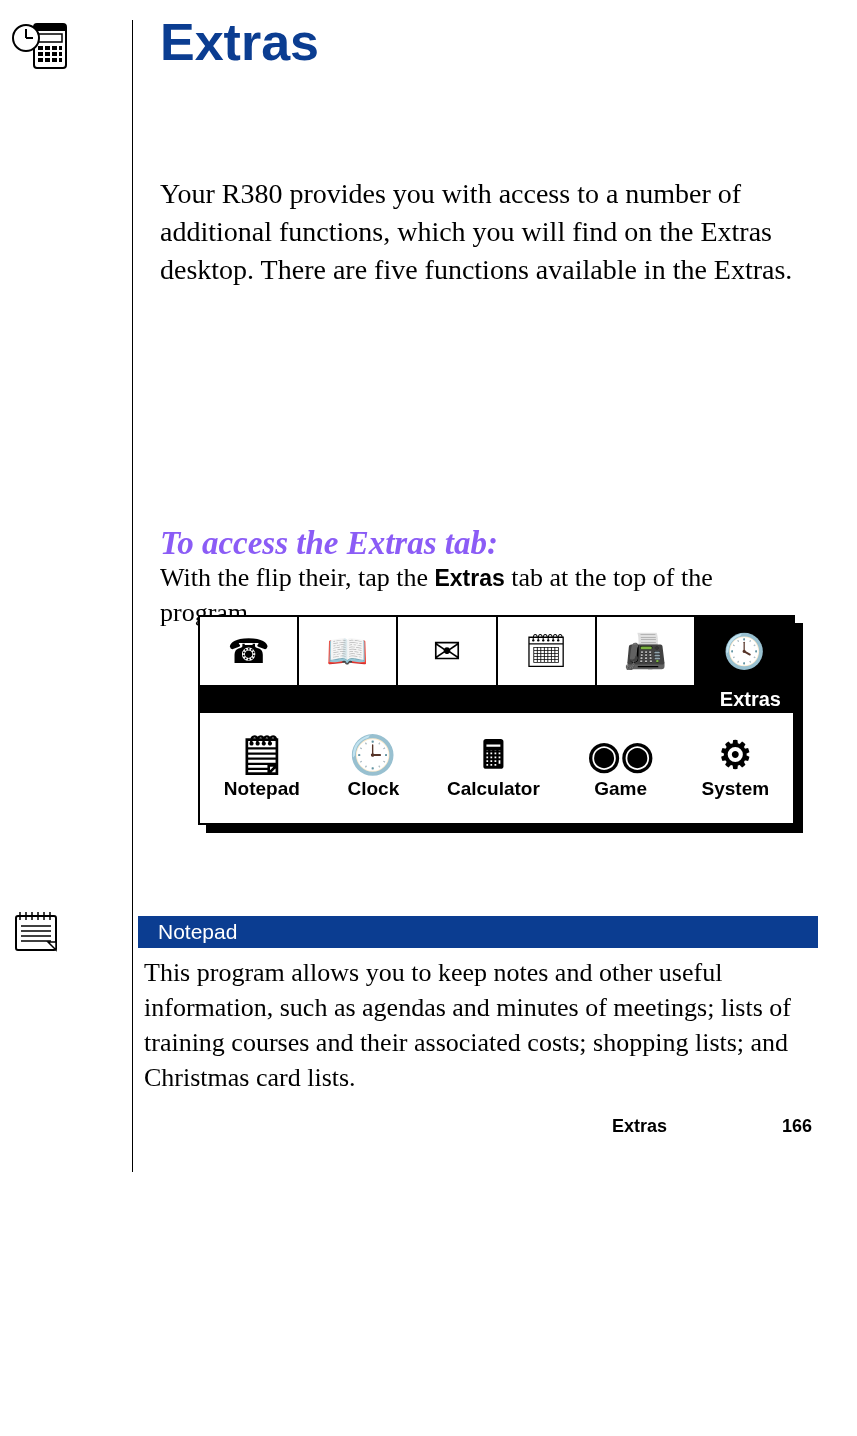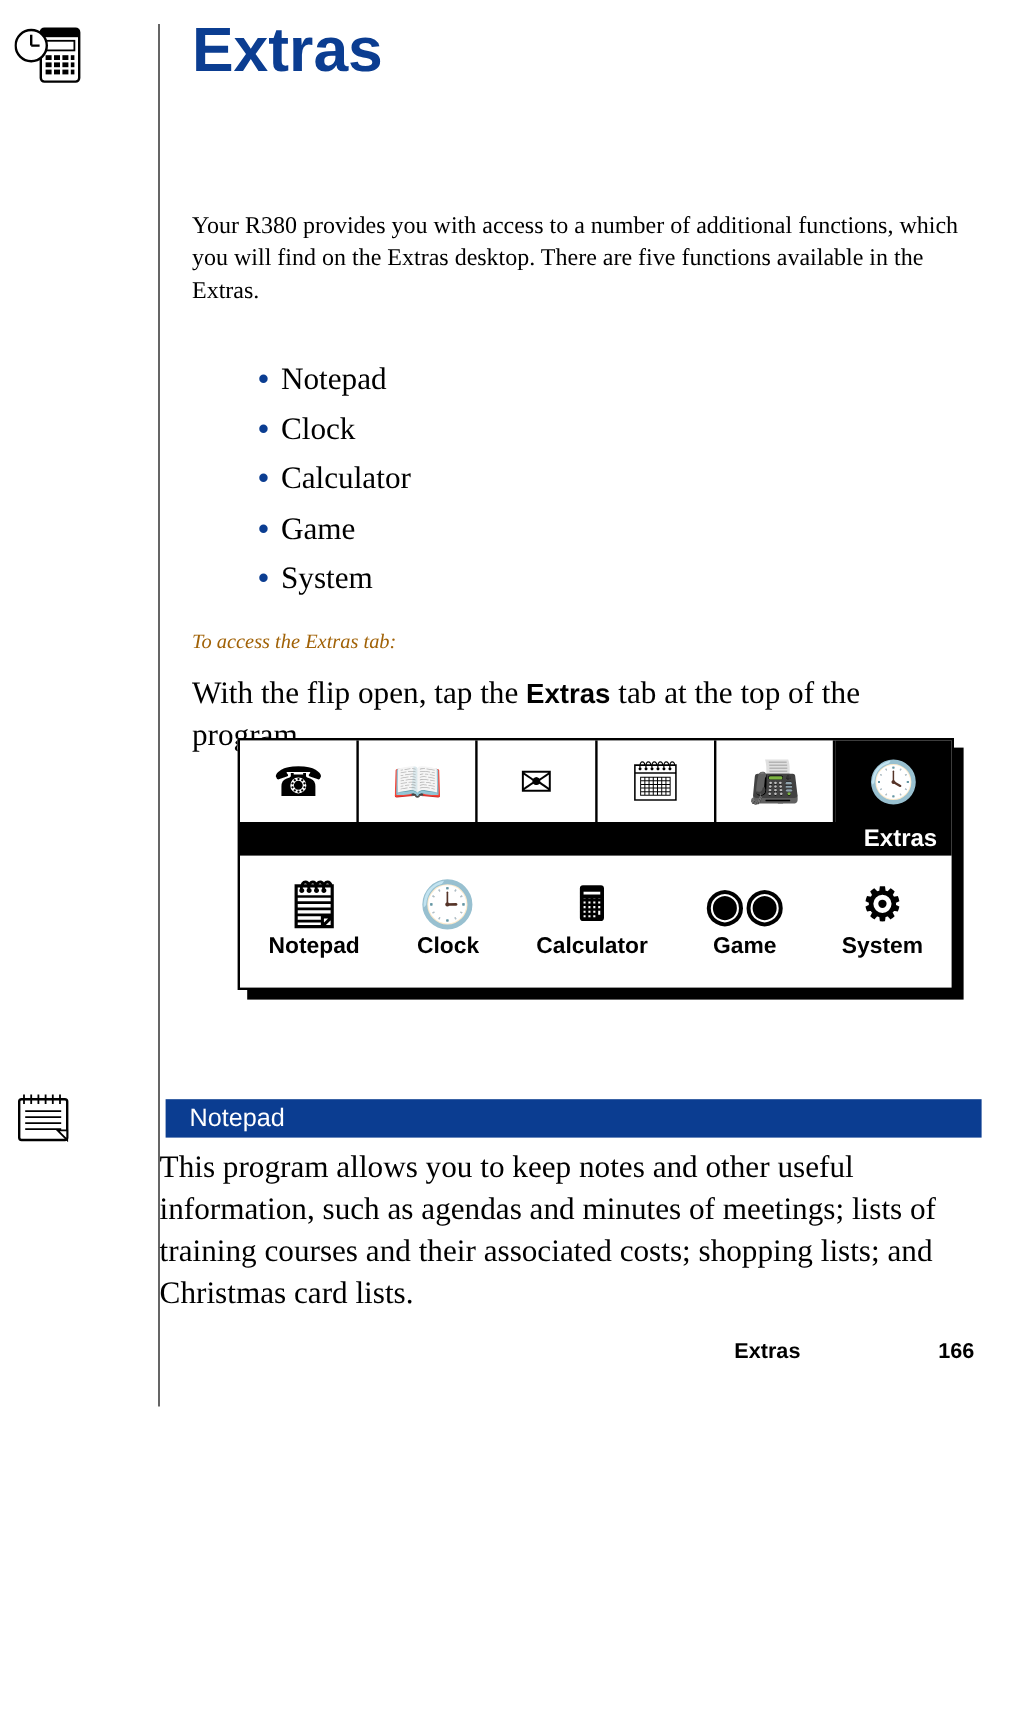--- a/index.html
+++ b/index.html
@@ -1,37 +1,37 @@
 <!DOCTYPE html>
 <html><head>
 <meta charset="utf-8">
 <style>
   html,body{margin:0;padding:0;background:#fff;color:#000;}
   .page{width:857px;height:1172px;position:relative;font-family:Georgia,'Times New Roman',serif;}
   .left-rule{position:absolute;left:132px;top:20px;width:1px;height:1290px;background:#000;}
   .margin-icon{position:absolute;left:12px;}
   .title{position:absolute;left:160px;top:12px;font-size:52px;font-weight:700;color:#0b3d91;font-family:Arial,Helvetica,sans-serif;}
-  .intro{position:absolute;left:160px;top:175px;width:640px;font-size:20px;line-height:1.35;}
+  .intro{position:absolute;left:160px;top:175px;width:640px;font-size:28px;line-height:1.35;}
   .bullets{position:absolute;left:215px;top:295px;font-size:26px;line-height:1.6;}
   .bullets .dot{color:#0b3d91;font-weight:bold;margin-right:10px;}
-  .subhead{position:absolute;left:160px;top:525px;color:#a16207;font-style:italic;font-weight:400;font-size:17px;}
+  .subhead{position:absolute;left:160px;top:525px;color:#8b5cf6;font-style:italic;font-weight:700;font-size:33px;}
   .accessline{position:absolute;left:160px;top:560px;width:650px;font-size:26px;line-height:1.35;}
   .accessline .bold{font-family:Arial,Helvetica,sans-serif;font-weight:700;font-size:23px;}
   .device{position:absolute;left:198px;top:615px;width:597px;height:210px;}
   .device-shadow{position:absolute;left:8px;top:8px;right:-8px;bottom:-8px;background:#000;}
   .device-body{position:absolute;inset:0;background:#fff;border:2px solid #000;display:flex;flex-direction:column;}
   .tab-row{display:flex;height:68px;}
   .tab{flex:1;border-right:2px solid #000;display:flex;align-items:center;justify-content:center;font-size:34px;}
   .tab:last-child{border-right:none;background:#000;color:#fff;}
   .label-row{height:28px;background:#000;color:#fff;display:flex;align-items:center;justify-content:flex-end;padding-right:12px;font-family:Arial,Helvetica,sans-serif;font-weight:700;font-size:20px;}
   .app-row{flex:1;display:flex;align-items:center;justify-content:space-around;font-family:Arial,Helvetica,sans-serif;font-weight:700;font-size:19px;}
   .app-item{display:flex;flex-direction:column;align-items:center;gap:4px;}
   .app-item .glyph{font-size:38px;line-height:1;}
   .section-bar{position:absolute;left:138px;top:916px;width:680px;height:32px;background:#0b3d91;color:#fff;font-family:Arial,Helvetica,sans-serif;font-size:21px;display:flex;align-items:center;padding-left:20px;box-sizing:border-box;}
-  .section-body{position:absolute;left:133px;top:955px;width:680px;font-size:26px;line-height:1.35;}
+  .section-body{position:absolute;left:144px;top:955px;width:680px;font-size:26px;line-height:1.35;}
   .footer-title{position:absolute;right:190px;bottom:35px;font-family:Arial,Helvetica,sans-serif;font-weight:700;font-size:18px;}
   .footer-page{position:absolute;right:45px;bottom:35px;font-family:Arial,Helvetica,sans-serif;font-weight:700;font-size:18px;}
   
   .mi-extras{top:18px;}
   .mi-notepad{top:910px;}
   svg{display:block;}
 </style>
 </head>
 <body>
 
@@ -81,31 +81,24 @@
           <line x1="9" y1="31" x2="39" y2="31"></line>
         </g>
       <polygon points="36,32 44,32 44,40" fill="#fff" stroke="#000" stroke-width="1.5"></polygon>
     </svg>
   </div>
 
   <div class="title">Extras</div>
 
   <div class="intro">Your R380 provides you with access to a number of additional functions, which you will find on the Extras desktop. There are five functions available in the Extras.</div>
 
-  <div class="bullets">
-    <div><span class="dot">•</span><span>Notepad</span></div>
-    <div><span class="dot">•</span><span>Clock</span></div>
-    <div><span class="dot">•</span><span>Calculator</span></div>
-    <div><span class="dot">•</span><span>Game</span></div>
-    <div><span class="dot">•</span><span>System</span></div>
-  </div>
 
   <div class="subhead">To access the Extras tab:</div>
   <div class="accessline">
-    <span>With the flip open, tap the </span><span class="bold">Extras</span><span> tab at the top of the program.</span>
+    <span>With the flip their, tap the </span><span class="bold">Extras</span><span> tab at the top of the program.</span>
   </div>
 
   <div class="device">
     <div class="device-shadow"></div>
     <div class="device-body">
       <div class="tab-row">
         <div class="tab">
             <span>☎</span>
           </div>
         <div class="tab">

